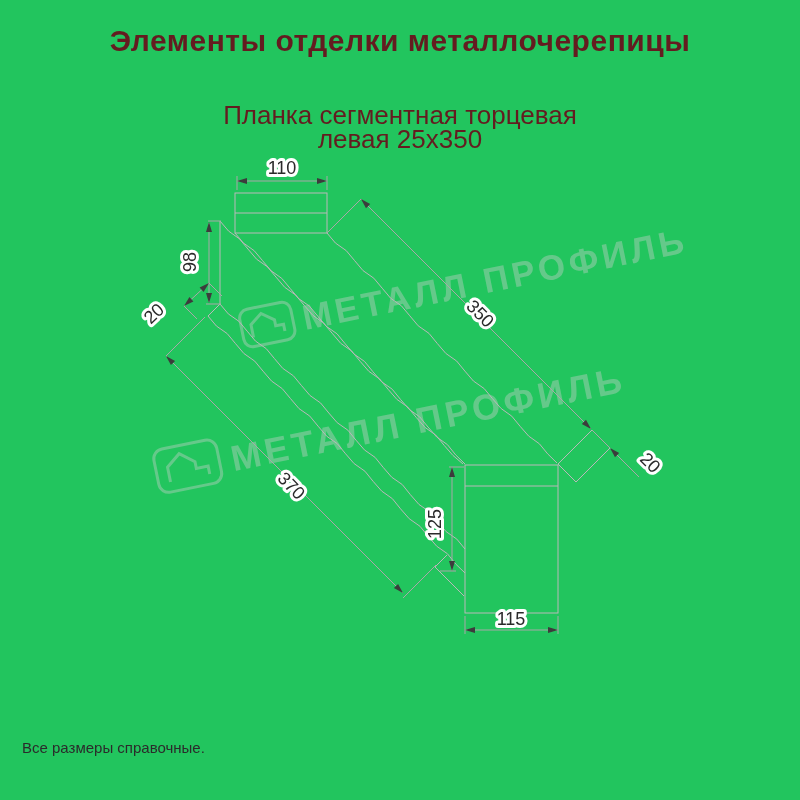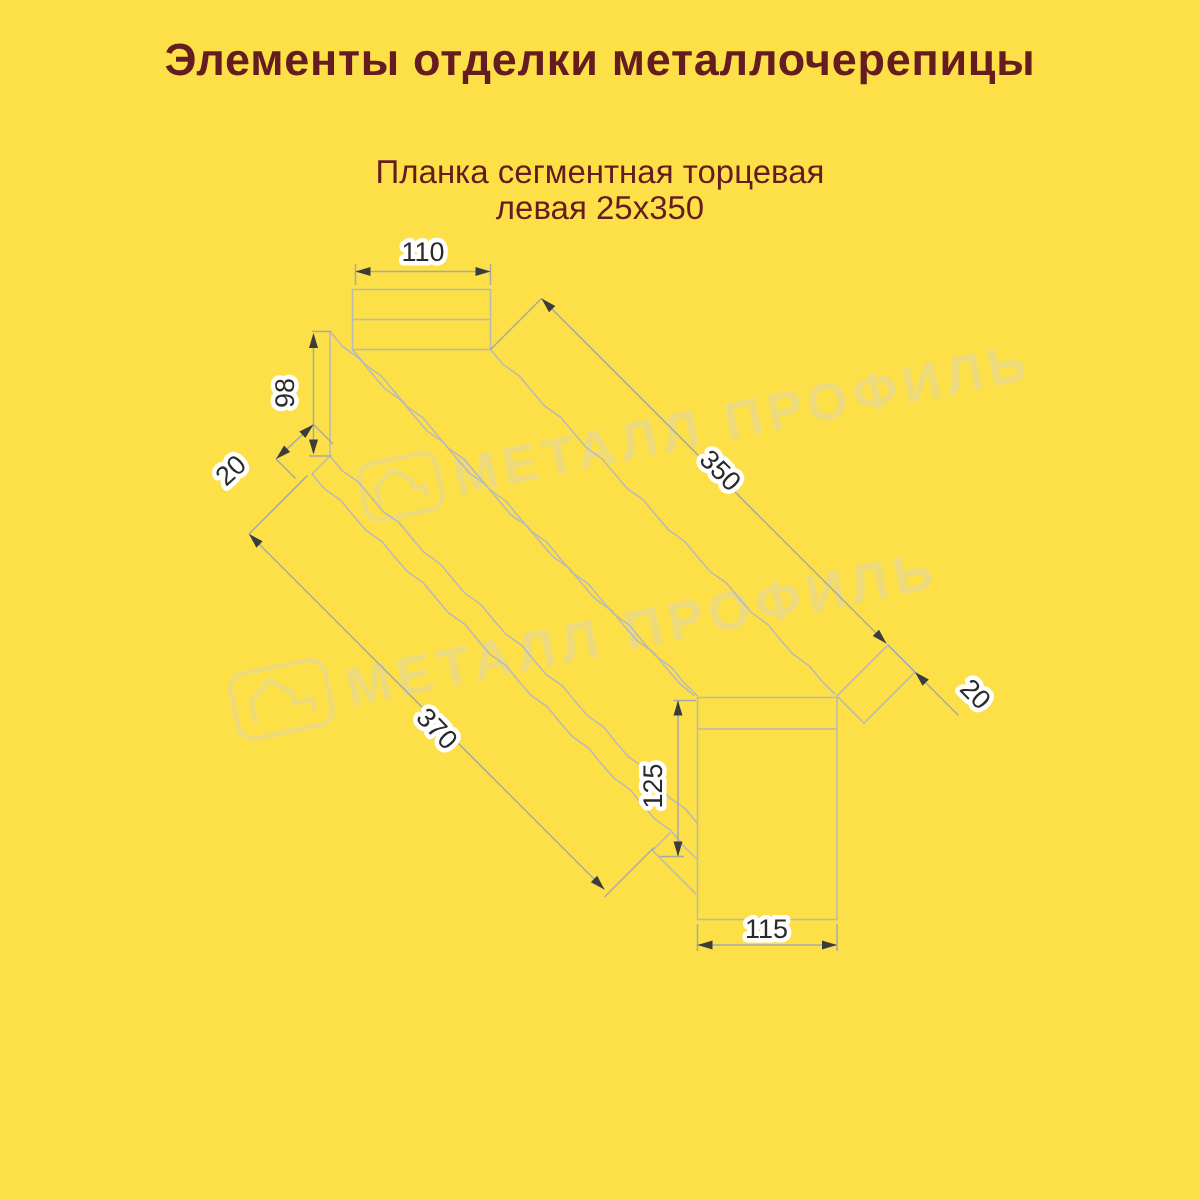--- a/index.html
+++ b/index.html
@@ -1,21 +1,21 @@
 <!DOCTYPE html>
 <html><head>
 <meta charset="utf-8">
 <style>
   html,body{margin:0;padding:0;background:#fff;}
-  #page{position:relative;width:800px;height:800px;background:#fde047;overflow:hidden;
+  #page{position:relative;width:800px;height:800px;background:#22c55e;overflow:hidden;
         font-family:"Liberation Sans", sans-serif;}
   .title{position:absolute;top:24px;left:0;width:800px;text-align:center;
          font-size:30px;font-weight:bold;color:#641c20;letter-spacing:0.5px;}
   .subtitle{position:absolute;top:103px;left:0;width:800px;text-align:center;
-            font-size:22px;font-weight:400;color:#641c20;line-height:24px;}
+            font-size:26px;font-weight:400;color:#641c20;line-height:24px;}
   .footer{position:absolute;left:22px;top:737px;font-size:15px;color:#2b2b2b;line-height:22px;}
   svg{position:absolute;left:0;top:0;}
   .lw{stroke:#b9b9b9;fill:none;stroke-width:1;}
   .dim{stroke:#a8a8a8;fill:none;stroke-width:1;}
   .arr{fill:#3c3c3c;stroke:none;}
   .dim-label{font-family:"Liberation Sans",sans-serif;font-size:18px;fill:#2a2a2a;
              paint-order:stroke;stroke:#ffffff;stroke-width:6px;stroke-linejoin:round;}
   .wm{opacity:0.38;}
   .wm-text{font-family:"Liberation Sans",sans-serif;font-weight:bold;letter-spacing:4px;
            fill:#d2d2d2;}
@@ -129,15 +129,16 @@
       <text class="dim-label" x="158" y="318" transform="rotate(-43,158,318)">20</text>
       <text class="dim-label" x="476" y="318" transform="rotate(45,476,318)">350</text>
       <text class="dim-label" x="646" y="467" transform="rotate(45,646,467)">20</text>
       <text class="dim-label" x="287" y="490" transform="rotate(46,287,490)">370</text>
       <text class="dim-label" x="441" y="524" transform="rotate(-90,441,524)">125</text>
       <text class="dim-label" x="511" y="625">115</text>
     </g>
   </svg>
 
   <div class="footer">
+    <div>Все размеры справочные.</div>
   </div>
 
 </div>
 
 </body></html>

